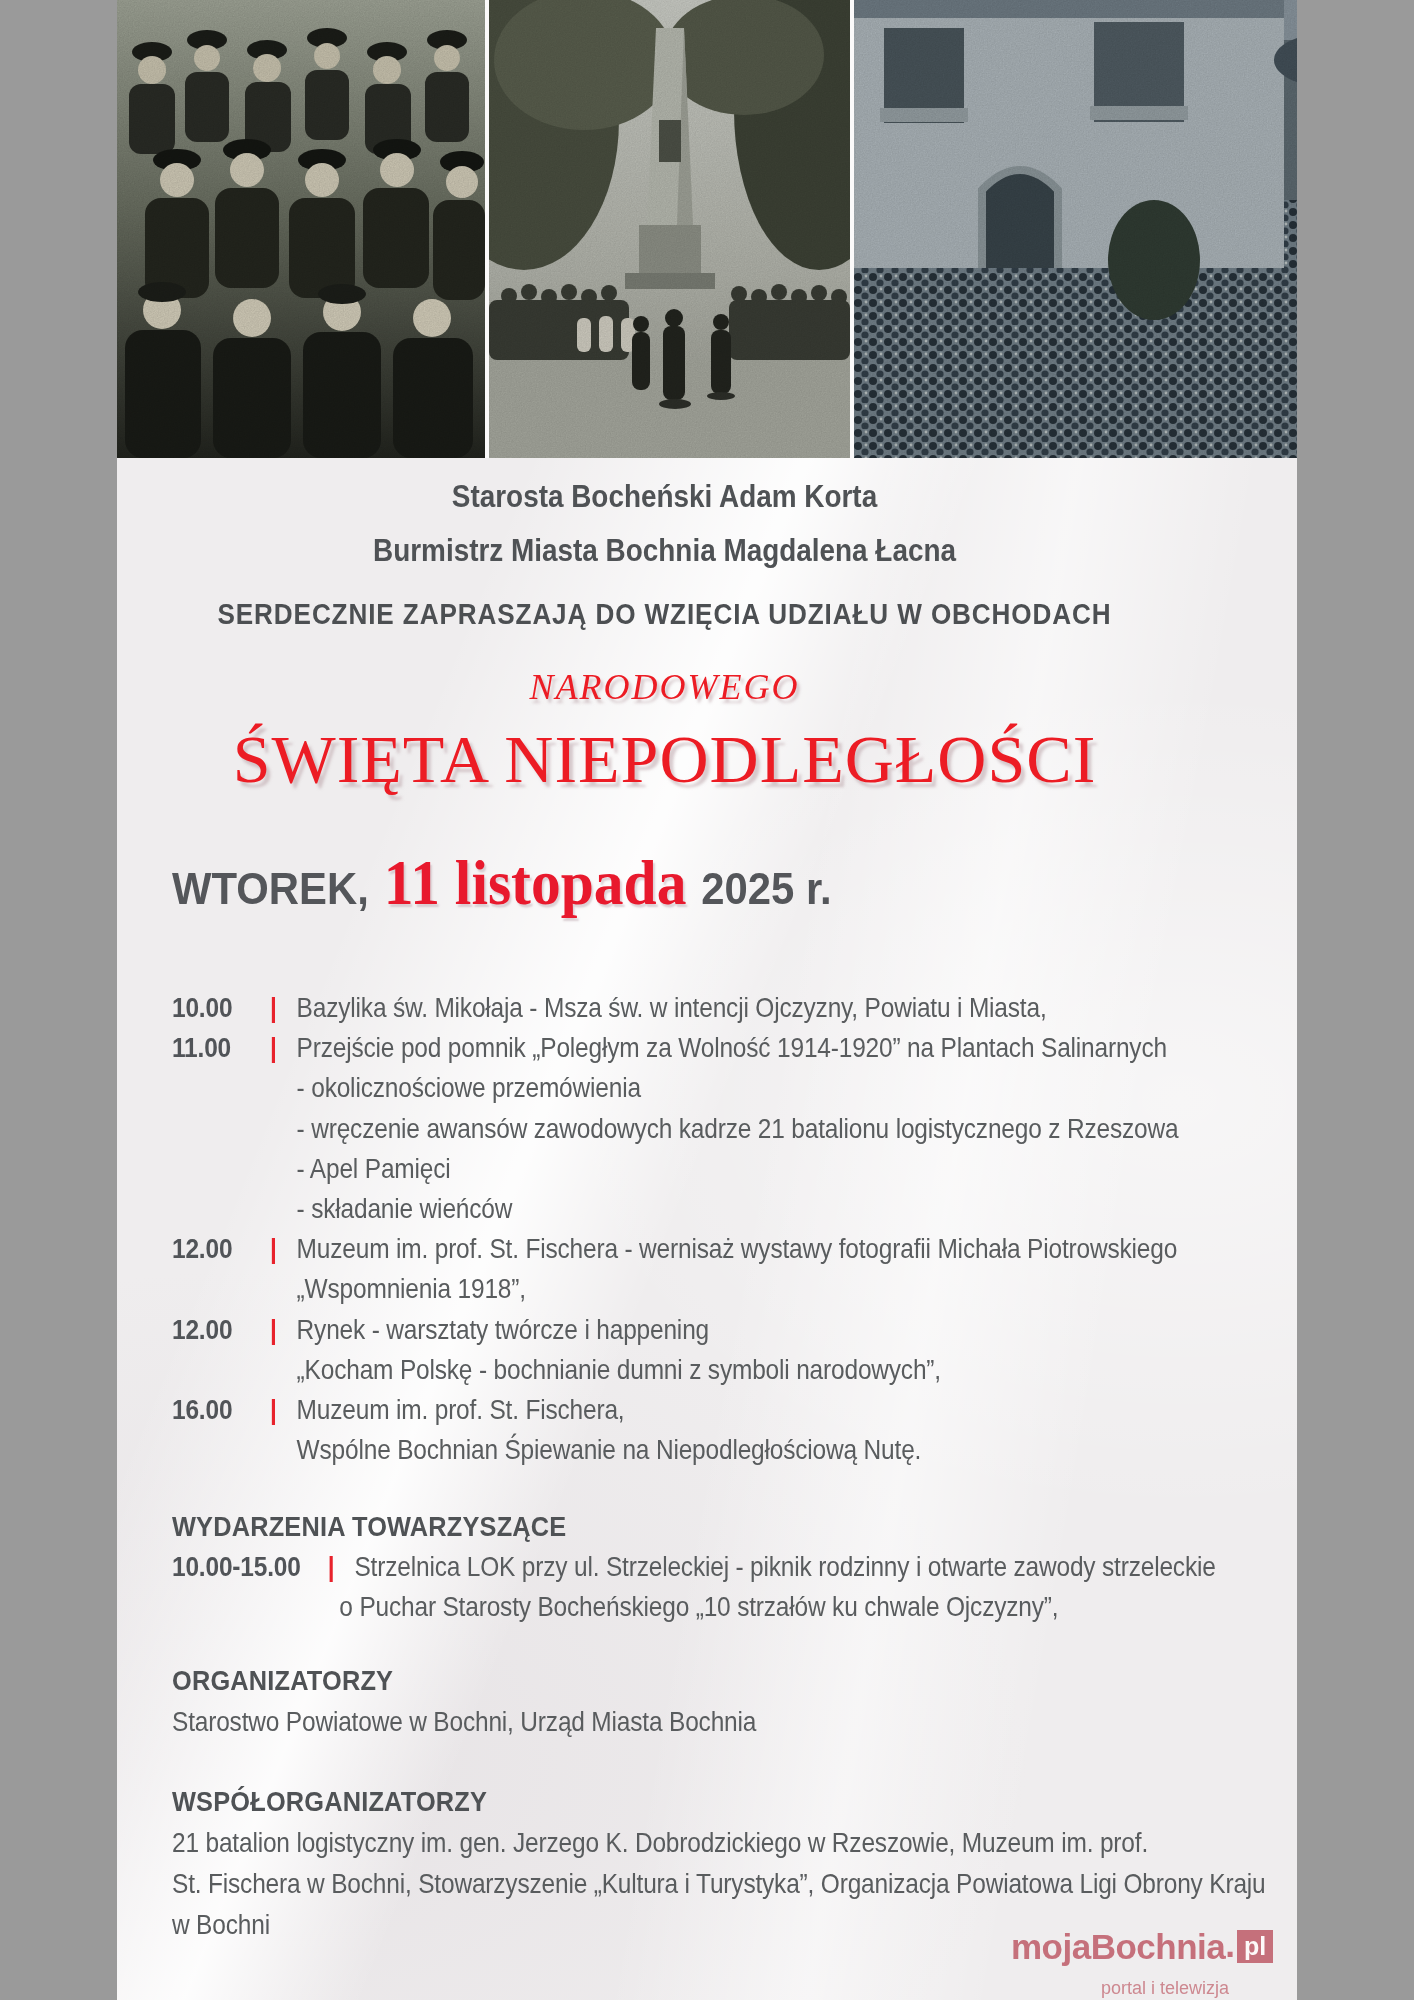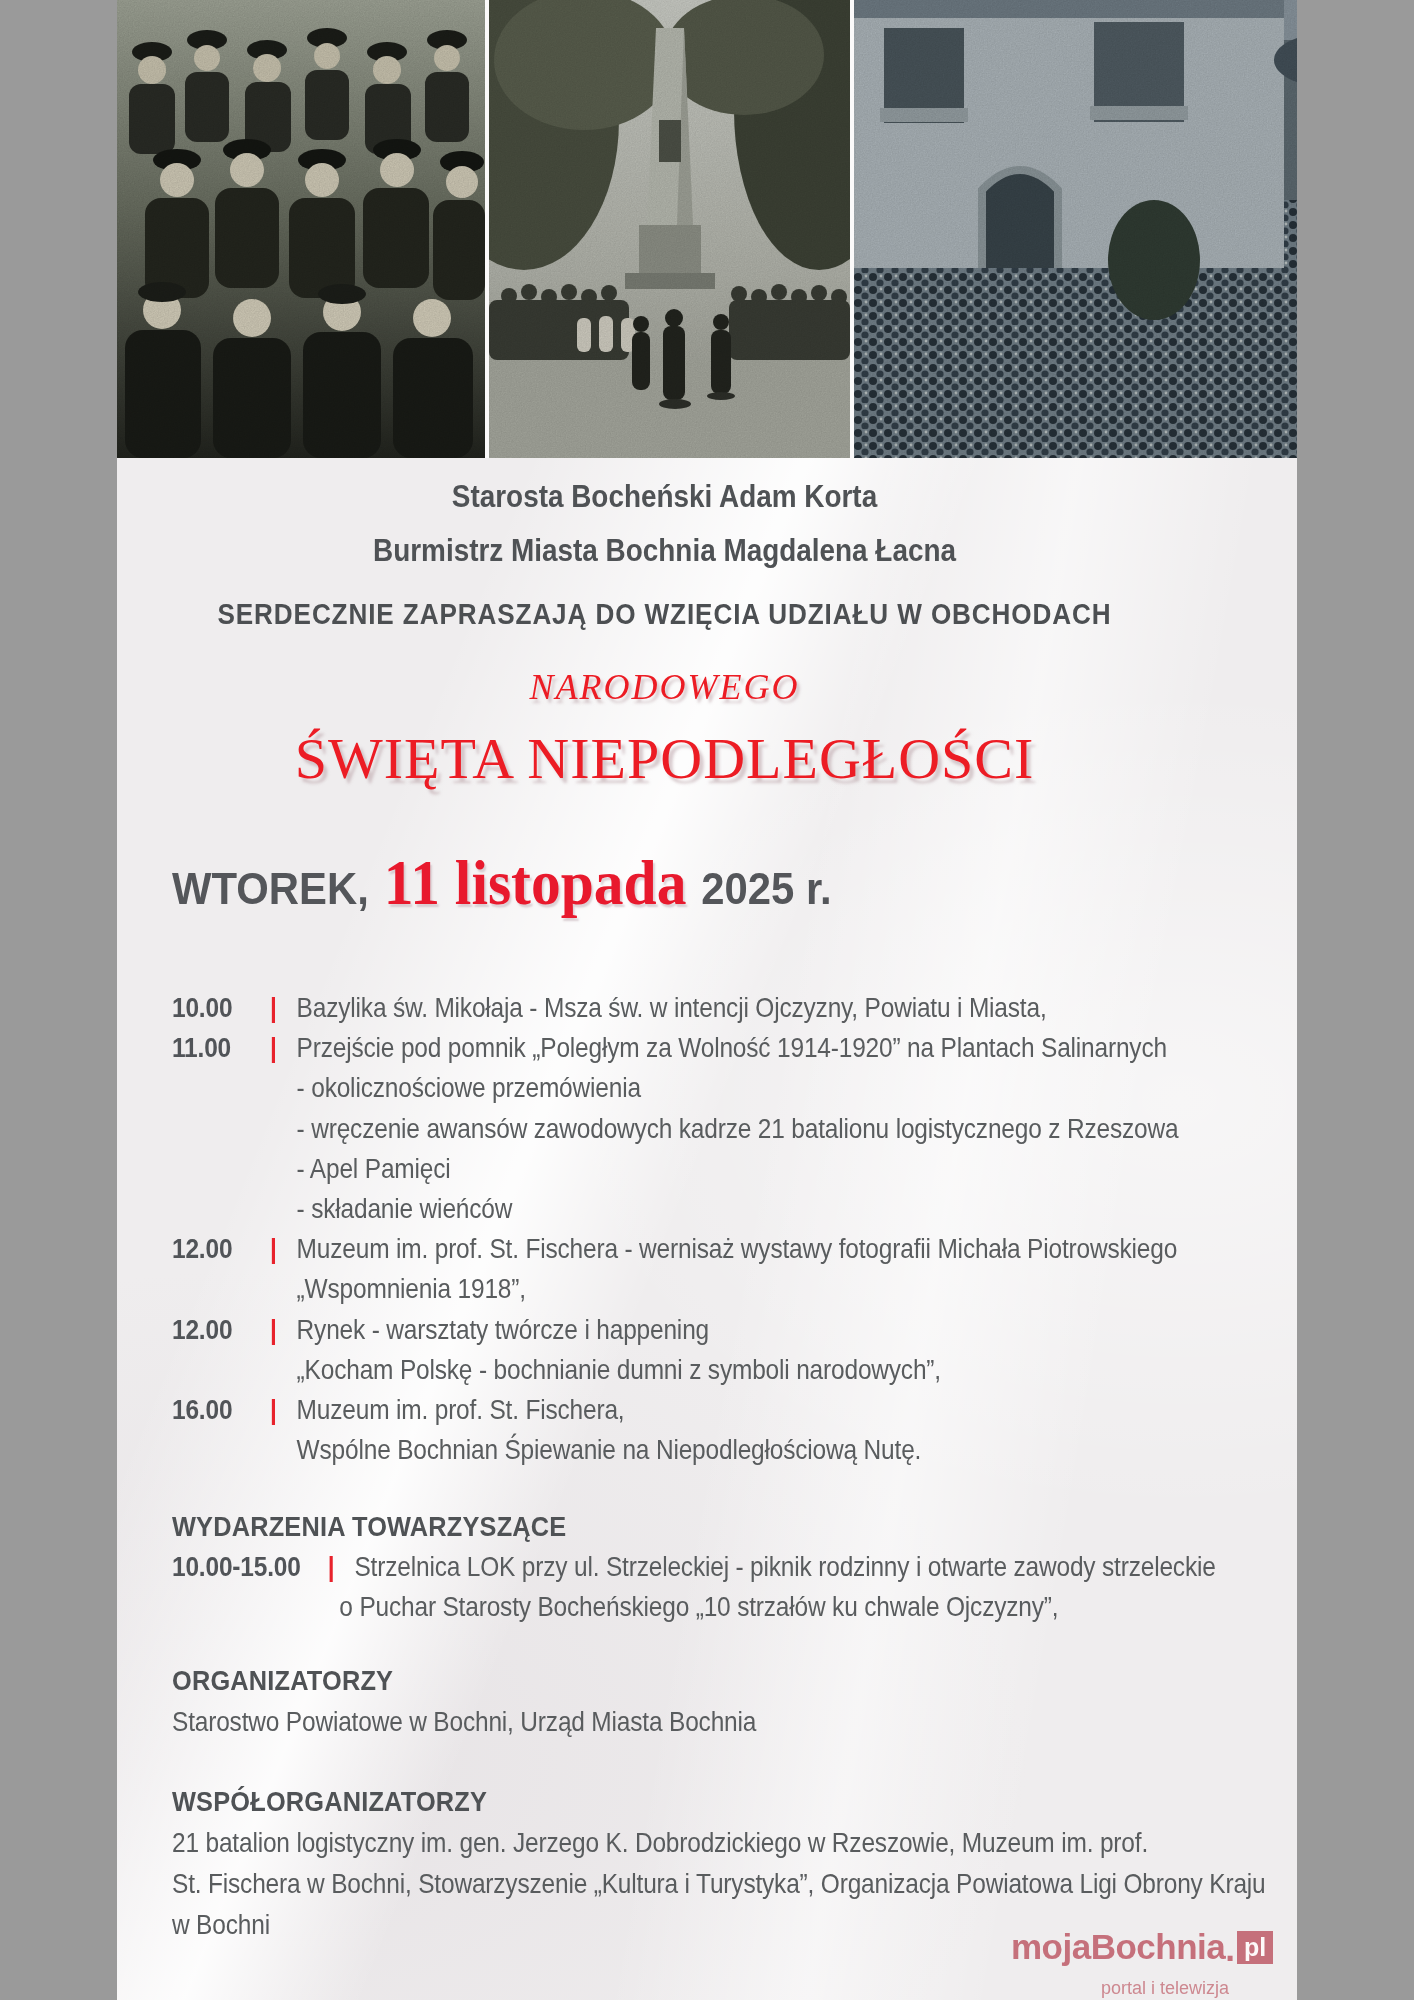--- a/index.html
+++ b/index.html
@@ -18,41 +18,41 @@
   .photos{position:absolute;top:0;left:0;width:1414px;height:458px;display:flex;gap:4px;background:#fbfafa;}
   .photos svg{display:block;height:458px;}
   
   .ribbon{position:absolute;top:0;left:0;width:1414px;height:660px;pointer-events:none;}
   
   .hdr{position:absolute;top:470px;left:0;width:1095px;text-align:center;color:#4f5255;}
   .hdr .nameline{font-size:31px;font-weight:bold;line-height:54px;transform:scaleX(.9);}
   .hdr .invite{margin-top:14px;font-size:29px;font-weight:bold;letter-spacing:1px;line-height:44px;color:#4c4f52;transform:scaleX(.9);}
   .titleblock{position:absolute;top:658px;left:0;width:1095px;text-align:center;color:#ec1c24;font-family:"Liberation Serif", serif;}
   .titleblock .t1{font-size:36px;line-height:58px;letter-spacing:2px;text-shadow:3px 4px 3px rgba(186,162,168,.55);font-style:italic;}
-  .titleblock .t2{font-size:58px;line-height:86px;letter-spacing:1px;text-shadow:4px 5px 3px rgba(186,162,168,.55);}
+  .titleblock .t2{font-size:68px;line-height:86px;letter-spacing:1px;text-shadow:4px 5px 3px rgba(186,162,168,.55);}
   .dateline{position:absolute;top:846px;left:55px;display:flex;align-items:baseline;white-space:nowrap;transform:scaleX(.93);transform-origin:0 50%;}
   .dateline .dw,.dateline .dy{font-size:45px;font-weight:bold;color:#54565a;}
   .dateline .dd{font-family:"Liberation Serif", serif;font-weight:bold;font-size:64px;color:#e8192d;margin:0 16px;text-shadow:2px 3px 2px rgba(190,168,175,.5);}
   .schedule{position:absolute;top:988px;left:55px;width:1500px;transform:scaleX(.89);transform-origin:0 0;color:#595c5e;}
   .srow{display:flex;white-space:nowrap;font-size:27.5px;line-height:40.2px;letter-spacing:-0.2px;}
   .stime{width:110px;font-weight:bold;color:#515458;flex:none;}
   .spipe{width:30px;color:#e8222c;font-weight:bold;flex:none;}
   .stext{flex:none;}
   .srow.sub{padding-left:140px;}
   .block{position:absolute;left:55px;width:1500px;transform:scaleX(.89);transform-origin:0 0;color:#595c5e;}
   .bheading{font-size:28.5px;font-weight:bold;line-height:42px;color:#4f5255;letter-spacing:.2px;white-space:nowrap;}
   .side{top:1505px;}
   .side .srow .stime{width:175px;}
   .side .srow.sub{padding-left:188px;}
   .org{top:1659px;}
   .btext{font-size:27.5px;line-height:41px;letter-spacing:-0.2px;white-space:nowrap;}
   .coorg{top:1780px;}
   
   .logo{position:absolute;right:24px;top:1930px;text-align:right;color:#c5707b;}
-  .logo-main{display:flex;align-items:flex-end;justify-content:flex-end;}
+  .logo-main{display:flex;align-items:flex-start;justify-content:flex-end;}
   .logo-text{font-size:35px;font-weight:bold;letter-spacing:-0.5px;line-height:34px;}
   .logo-dot{font-size:35px;font-weight:bold;line-height:30px;}
   .logo-pl{display:inline-block;margin-left:2px;width:36px;height:33px;background:#c5707b;color:#fdf9f9;border-radius:0;font-size:25px;font-weight:bold;text-align:center;line-height:33px;}
   .logo-tag{font-size:18px;color:#cd8890;margin-top:14px;padding-right:44px;line-height:20px;}
 </style>
 </head>
 <body>
 
 <div class="page">
 

